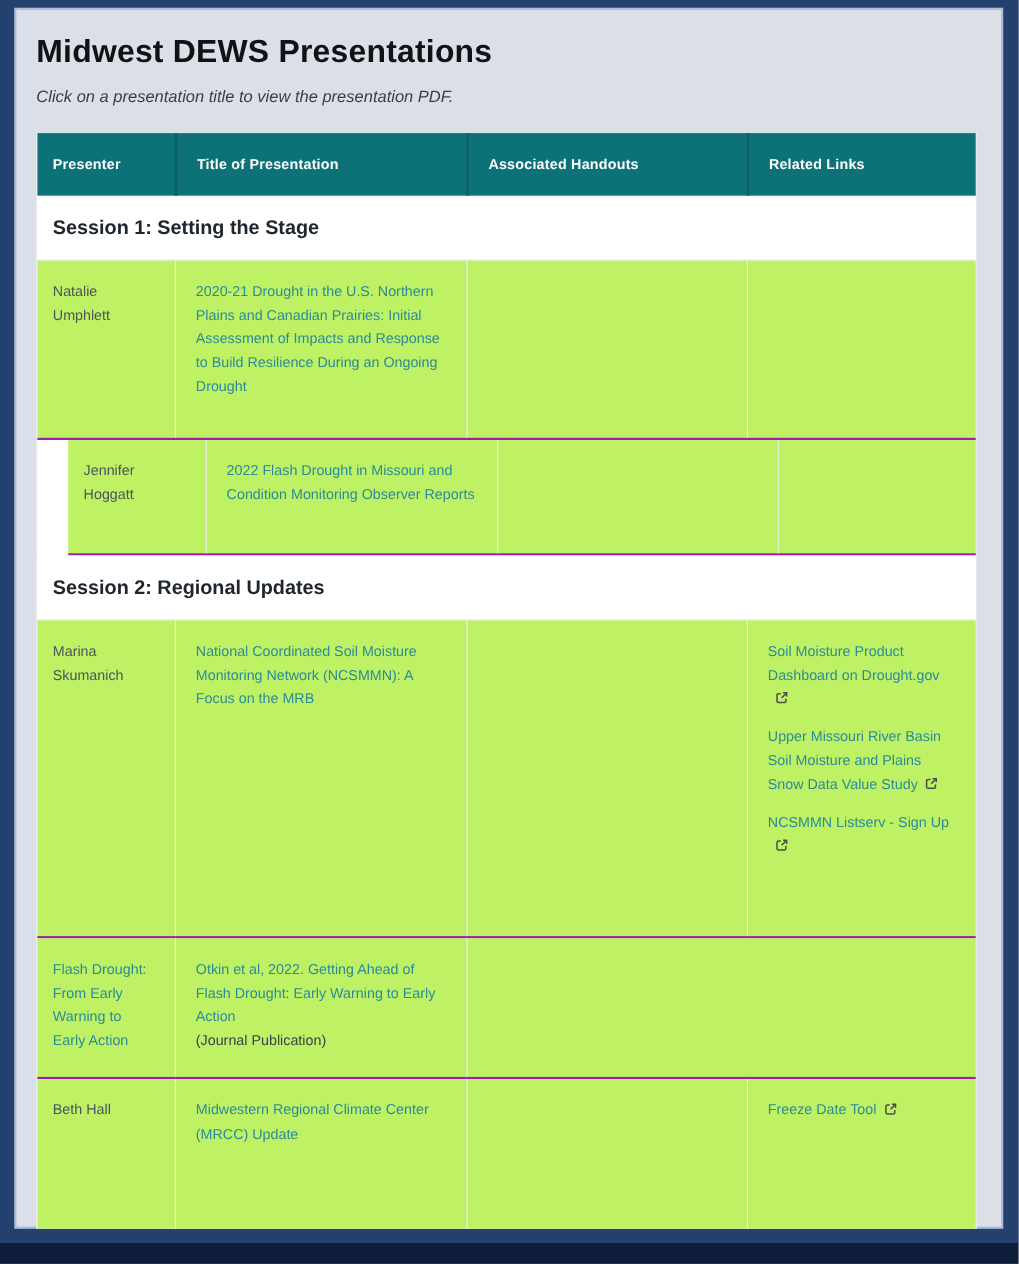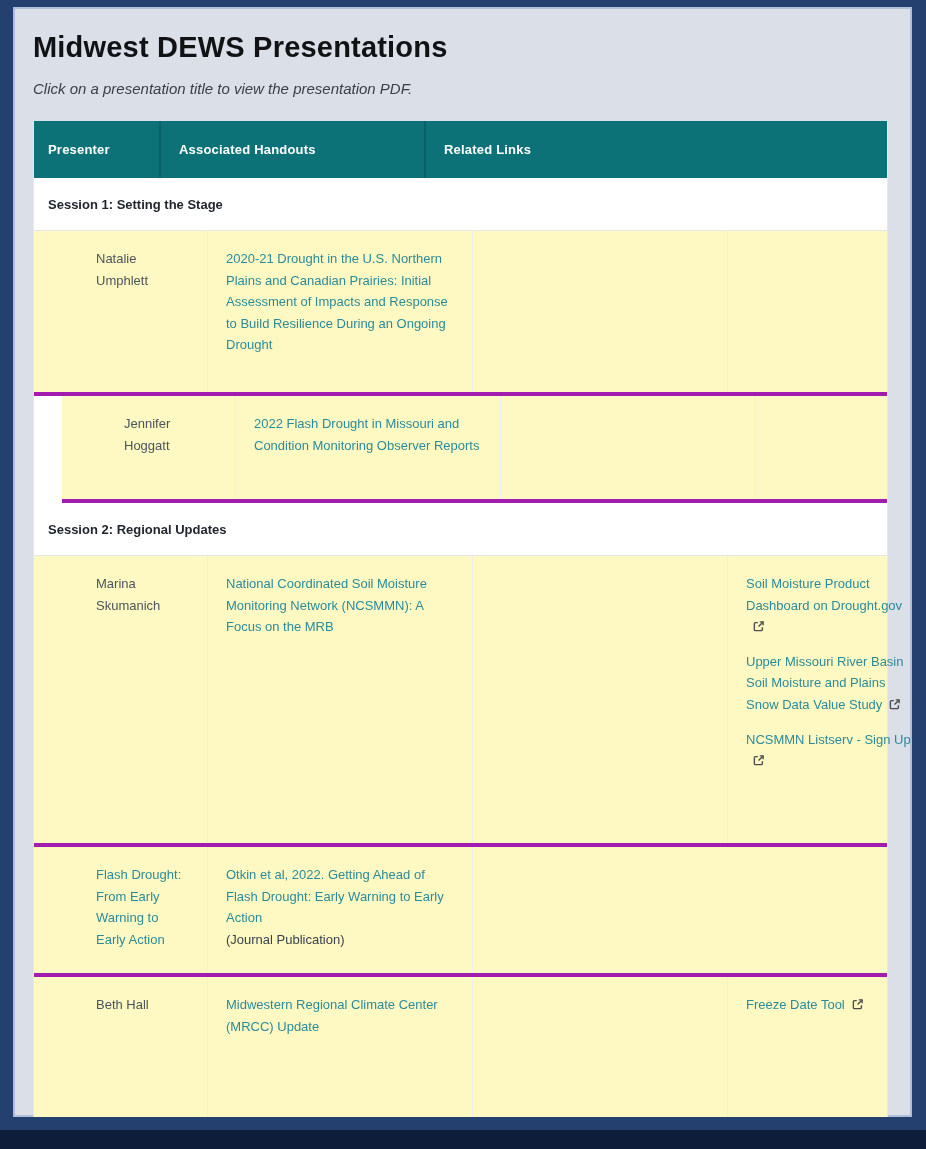--- a/index.html
+++ b/index.html
@@ -54,32 +54,31 @@
     padding: 21px 12px 21px 14px;
     font-size: 13px;
     font-weight: bold;
     letter-spacing: 0.2px;
   }
   .th + .th { border-left: 2px solid #0b6066; padding-left: 18px; }
 
   .section-row {
     box-sizing: border-box;
     padding: 19px 14px 18px 14px;
-    font-size: 13px;
+    font-size: 18px;
     font-weight: bold;
     color: #20262e;
     border-bottom: 1px solid #e4e6e9;
     background: #ffffff;
   }
   .data-row {
     display: grid;
     grid-template-columns: 125px 265px 255px 208px;
-    border-bottom: 4px solid #a21caf;
-    background: #fef9c3;
-    padding-left: 48px;
+    border-bottom: 2px solid #a21caf;
+    background: #bef264;
   }
   .cell {
     box-sizing: border-box;
     padding: 17px 16px 16px 14px;
     font-size: 13px;
     line-height: 21.6px;
     color: #4b545c;
   }
   .cell + .cell { border-left: 1px solid #edeff1; padding-left: 18px; }
 
@@ -105,20 +104,21 @@
 <body>
 
 <div class="frame">
   <div class="content">
     <h1 class="page-title">Midwest DEWS Presentations</h1>
     <p class="page-subtitle">Click on a presentation title to view the presentation PDF.</p>
 
     <div class="table">
       <div class="thead">
         <div class="th">Presenter</div>
+        <div class="th">Title of Presentation</div>
         <div class="th">Associated Handouts</div>
         <div class="th">Related Links</div>
       </div>
 
       <div id="table-body">
           <div class="section-row">Session 1: Setting the Stage</div>
           <div class="data-row" style="min-height: 161px;">
             <div class="cell">Natalie Umphlett</div>
             <div class="cell"><a class="tlink" href="#">2020-21 Drought in the U.S. Northern Plains and Canadian Prairies: Initial Assessment of Impacts and Response to Build Resilience During an Ongoing Drought</a></div>
             <div class="cell"></div>

